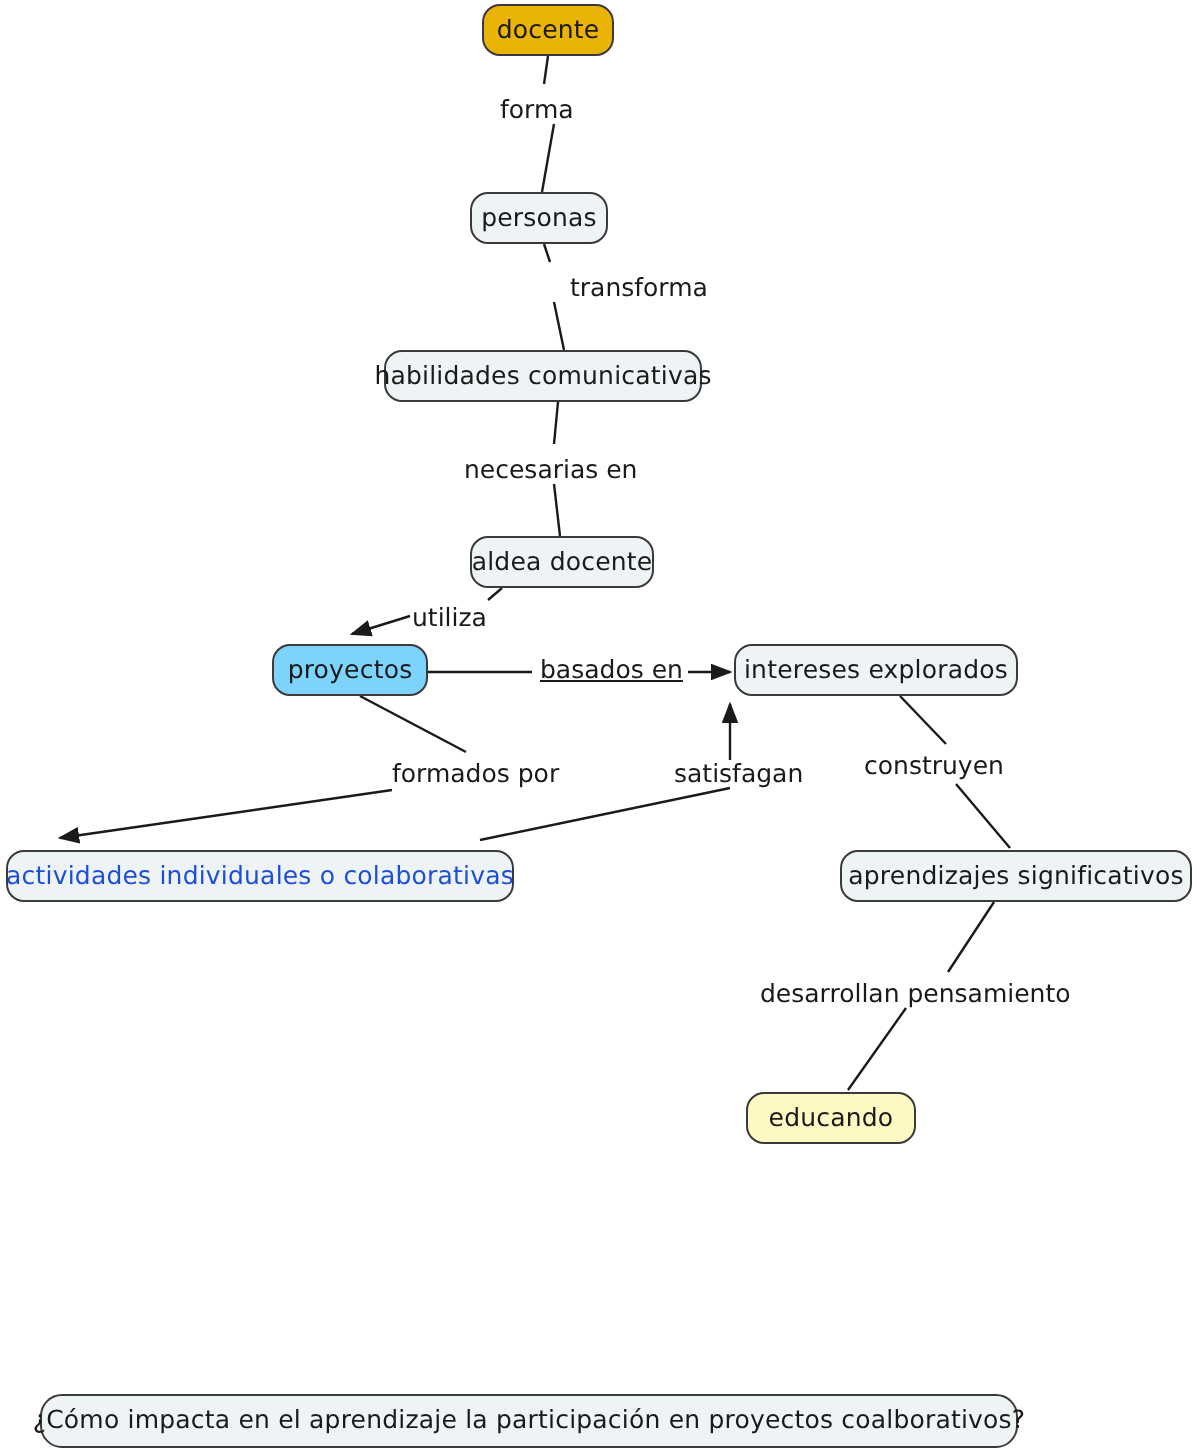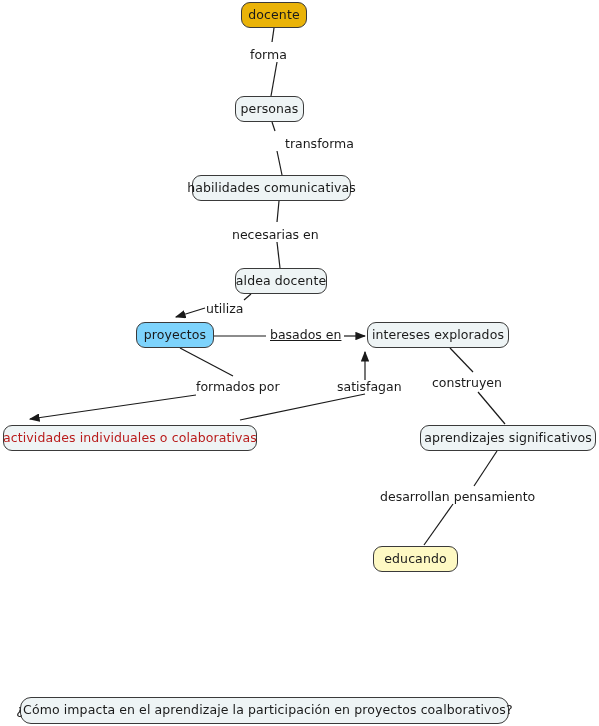--- a/index.html
+++ b/index.html
@@ -87,21 +87,21 @@
         <line x1="453" y1="504" x2="424" y2="545" stroke="#1a1a1a" stroke-width="1.2"></line>
       </g>
   </svg>
   <div id="node-layer">
       <div class="node" style="left: 241px; top: 2px; width: 66px; height: 26px; background: #eab308; border-color: rgb(58, 58, 58); color: rgb(26, 26, 26);">docente</div>
       <div class="node" style="left: 235px; top: 96px; width: 69px; height: 26px; background: rgb(238, 244, 245); border-color: rgb(58, 58, 58); color: rgb(26, 26, 26);">personas</div>
       <div class="node" style="left: 192px; top: 175px; width: 159px; height: 26px; background: rgb(238, 244, 245); border-color: rgb(58, 58, 58); color: rgb(26, 26, 26);">habilidades comunicativas</div>
       <div class="node" style="left: 235px; top: 268px; width: 92px; height: 26px; background: rgb(238, 244, 245); border-color: rgb(58, 58, 58); color: rgb(26, 26, 26);">aldea docente</div>
       <div class="node" style="left: 136px; top: 322px; width: 78px; height: 26px; background: #7dd3fc; border-color: rgb(58, 58, 58); color: rgb(26, 26, 26);">proyectos</div>
       <div class="node" style="left: 367px; top: 322px; width: 142px; height: 26px; background: rgb(238, 244, 245); border-color: rgb(58, 58, 58); color: rgb(26, 26, 26);">intereses explorados</div>
-      <div class="node" style="left: 3px; top: 425px; width: 254px; height: 26px; background: rgb(238, 244, 245); border-color: rgb(58, 58, 58); color: #b91c1c;">actividades individuales o colaborativas</div>
+      <div class="node" style="left: 3px; top: 425px; width: 254px; height: 26px; background: rgb(238, 244, 245); border-color: rgb(58, 58, 58); color: #1d4ed8;">actividades individuales o colaborativas</div>
       <div class="node" style="left: 420px; top: 425px; width: 176px; height: 26px; background: rgb(238, 244, 245); border-color: rgb(58, 58, 58); color: rgb(26, 26, 26); text-align: center;">aprendizajes significativos</div>
       <div class="node" style="left: 373px; top: 546px; width: 85px; height: 26px; background: #fef9c3; border-color: rgb(58, 58, 58); color: rgb(26, 26, 26);">educando</div>
       <div class="node question" style="left: 20px; top: 697px; width: 489px; height: 27px; background: rgb(238, 244, 245); border-color: rgb(58, 58, 58); color: rgb(26, 26, 26);">¿Cómo impacta en el aprendizaje la participación en proyectos coalborativos?</div>
     </div>
   <div id="label-layer">
       <div class="link-label" style="left: 250px; top: 49px; color: rgb(26, 26, 26);">forma</div>
       <div class="link-label" style="left: 241px; top: 138px; color: rgb(26, 26, 26); margin-left: 44px;">transforma</div>
       <div class="link-label" style="left: 232px; top: 229px; color: rgb(26, 26, 26);">necesarias en</div>
       <div class="link-label" style="left: 206px; top: 303px; color: rgb(26, 26, 26);">utiliza</div>
       <div class="link-label" style="left: 270px; top: 329px; color: rgb(26, 26, 26); text-decoration: underline;">basados en</div>

